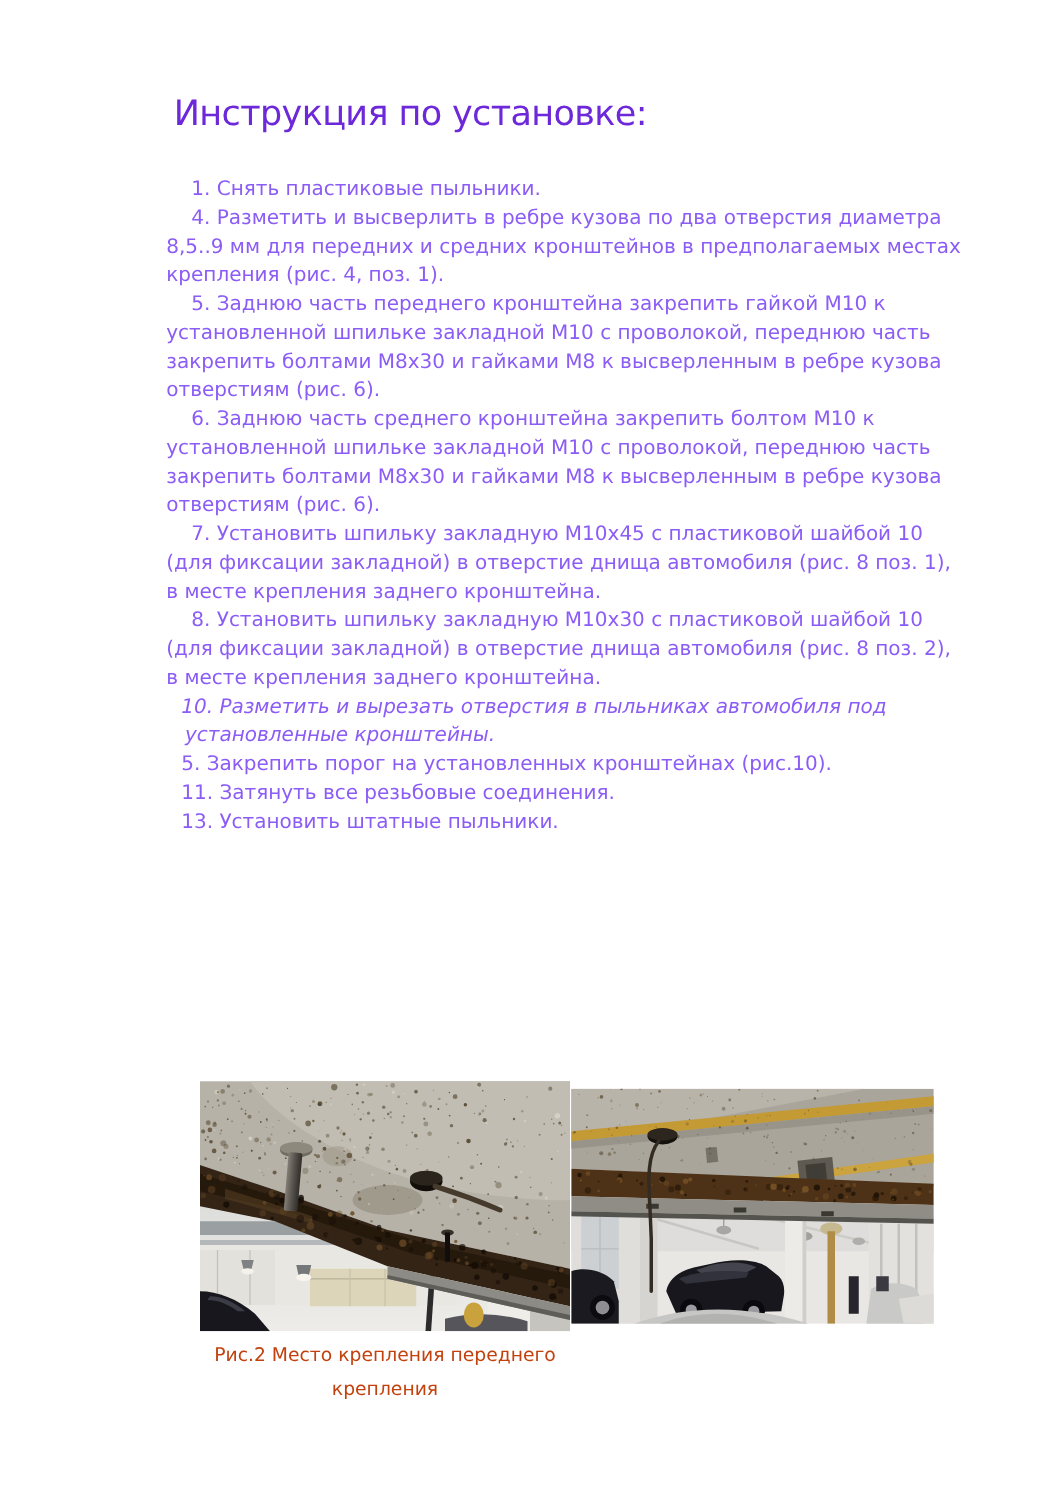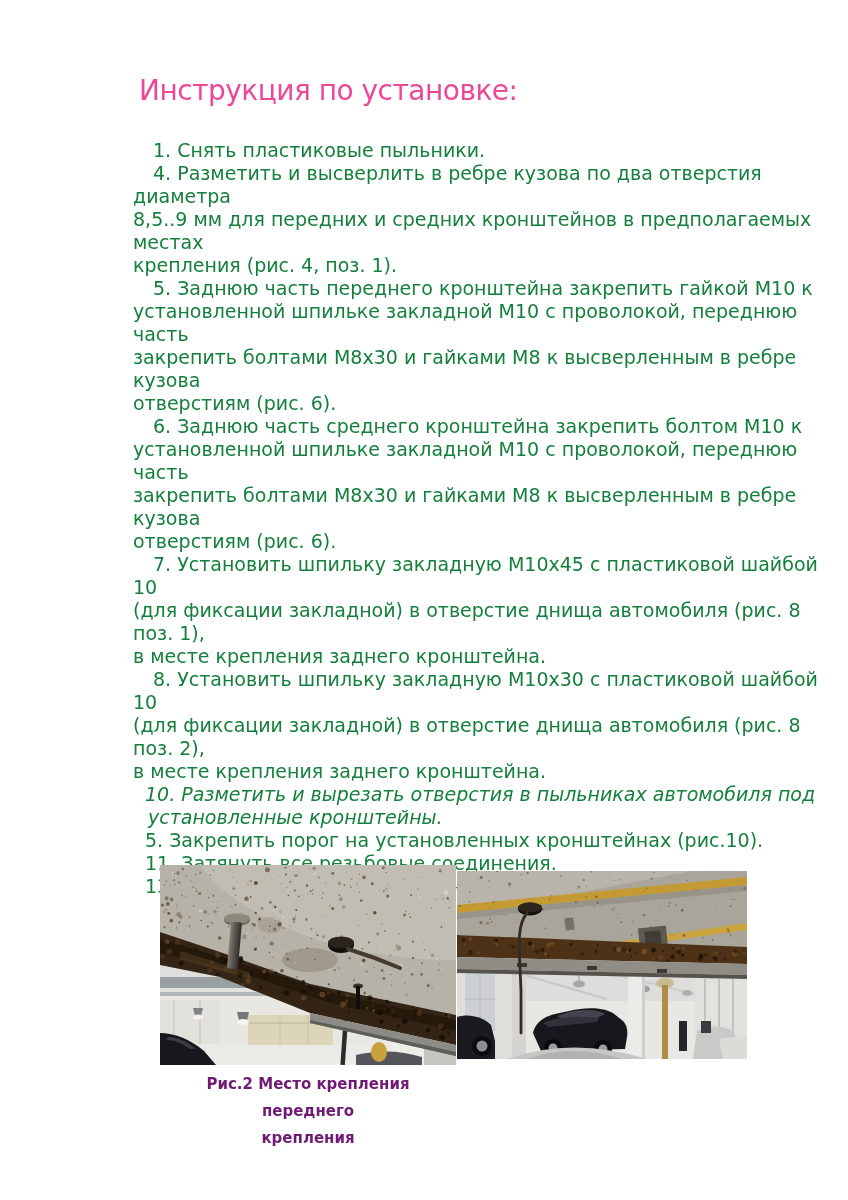--- a/index.html
+++ b/index.html
@@ -3,36 +3,36 @@
 <meta charset="utf-8">
 <style>
   html,body { margin:0; padding:0; background:#ffffff; }
   .page {
     position:relative; width:848px; height:1200px; background:#ffffff;
     overflow:hidden; font-family:"DejaVu Sans","Liberation Sans",sans-serif;
     color:#3a3a3a;
   }
   .title {
     position:absolute; left:139px; top:74px;
-    font-size:28px; letter-spacing:-0.5px; color:#ec4899; font-weight:400;
+    font-size:28px; letter-spacing:-0.5px; color:#6d28d9; font-weight:400;
   }
   .list {
     position:absolute; left:133px; top:139px; width:705px;
-    font-size:19px; line-height:23px; color:#15803d;
+    font-size:16px; line-height:23px; color:#8b5cf6;
   }
   .item { white-space:pre-line; text-indent:20px; margin:0; }
   .item.d2 { text-indent:12px; }
   .item.hang { padding-left:15px; text-indent:-3px;font-style:italic; }
   figure.photo { position:absolute; margin:0; padding:0; }
   .photo-left  { left:160px; top:865px; width:296px; height:200px; }
   .photo-right { left:457px; top:871px; width:290px; height:188px; }
   .photo svg { display:block; }
   .caption {
     position:absolute; font-size:15px; line-height:27px; text-align:center;
-    white-space:pre-line; color:#701a75;font-weight:bold;
+    white-space:pre-line; color:#c2410c;
   }
   .caption-left  { left:160px; top:1071px; width:296px; }
   .caption-right { left:457px; top:1062px; width:290px; }
 </style>
 </head>
 <body>
 
 <div class="page">
 
   <div class="title">Инструкция по установке:</div>

